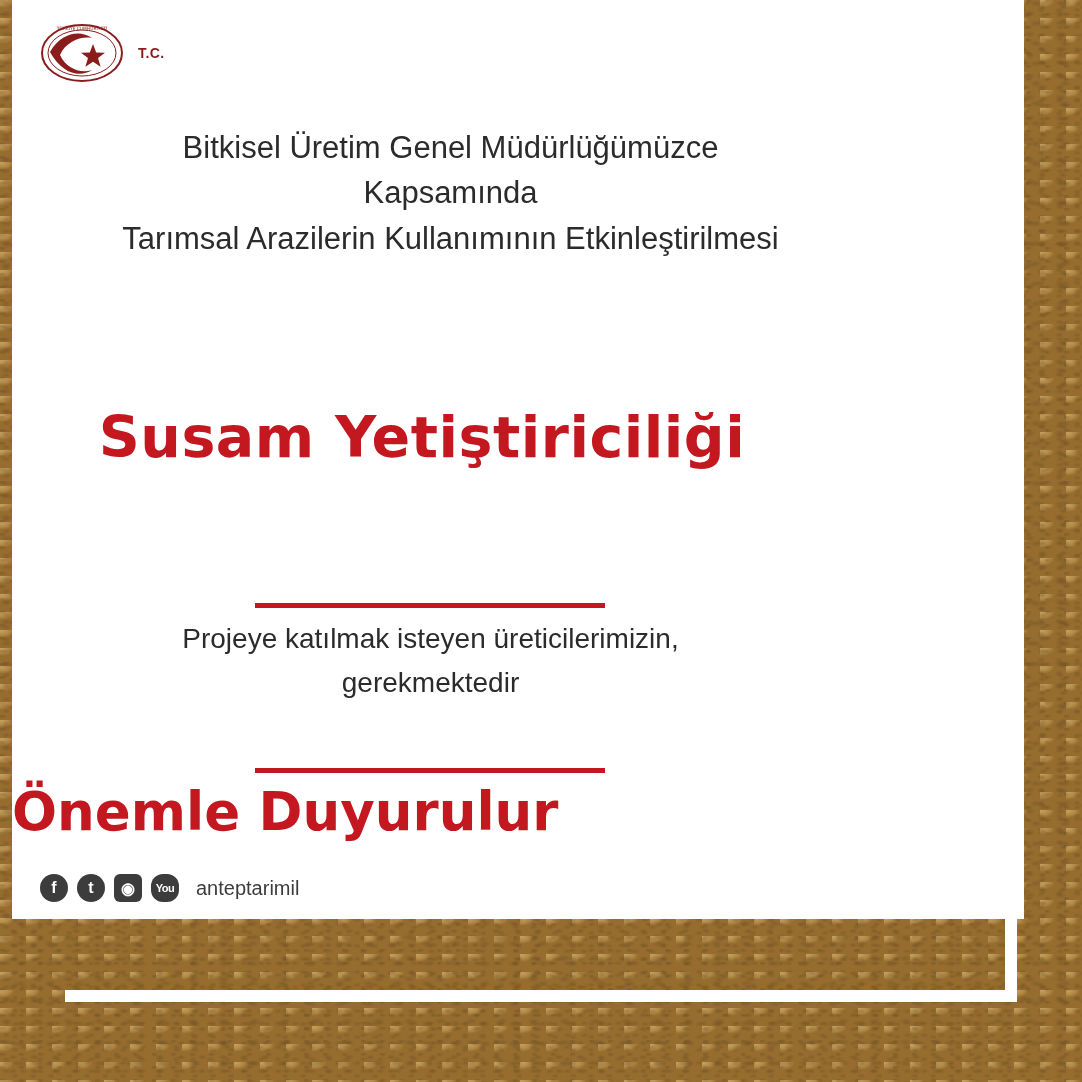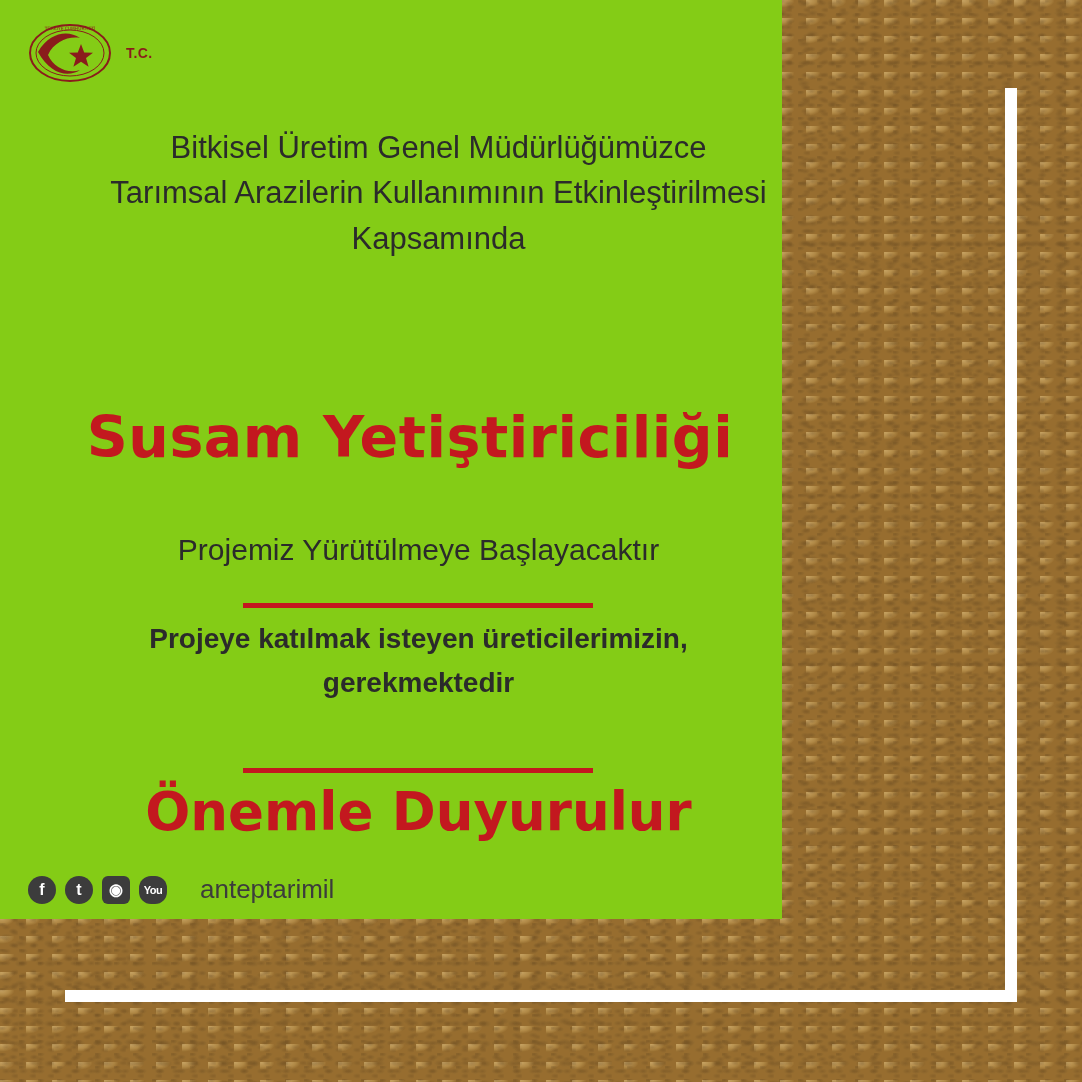--- a/index.html
+++ b/index.html
@@ -110,25 +110,25 @@
     left: 1005px;
     top: 88px;
     width: 12px;
     height: 914px;
     background: #ffffff;
   }
 
   
   .card {
     position: absolute;
-    left: 0;
+    left: 12px;
     top: 0;
-    width: 782px;
+    width: 1012px;
     height: 919px;
-    background: #84cc16;
+    background: #ffffff;
   }
 
   
   .header {
     position: absolute;
     left: 28px;
     top: 22px;
     display: flex;
     align-items: center;
     gap: 14px;
@@ -213,28 +213,28 @@
   .body-text {
     position: absolute;
     left: 0;
     top: 617px;
     width: 837px;
     text-align: center;
     color: #2b2b2b;
     font-size: 28px;
     line-height: 1.56;
   }
-  .body-text div { white-space: nowrap; font-weight: bold; }
+  .body-text div { white-space: nowrap; }
 
   .closing {
     position: absolute;
     left: 0;
     top: 781px;
     width: 837px;
-    text-align: center;
+    text-align: left;
     color: #c3181f;
     font-size: 53px;
     font-weight: bold;
     font-family: "DejaVu Sans", sans-serif;
   }
 
   
   .social {
     position: absolute;
     left: 28px;
@@ -252,22 +252,22 @@
     display: flex;
     align-items: center;
     justify-content: center;
     font-size: 16px;
     font-weight: bold;
     flex: none;
   }
   .s-icon.circle { border-radius: 50%; }
   .s-icon.yt { border-radius: 12px; font-size: 11px; letter-spacing: -.5px;}
   .s-handle {
-    margin-left: 24px;
-    font-size: 26px;
+    margin-left: 8px;
+    font-size: 20px;
     color: #3c3c3c;
   }
 </style>
 </head>
 <body>
 
 <div class="poster">
 
   <div class="seed-bg"></div>
   <div class="seed-bg fine"></div>
@@ -288,27 +288,26 @@
           <text x="42" y="8" font-size="4.4" fill="#8a1c1c" text-anchor="middle" font-family="DejaVu Sans, sans-serif">TÜRKİYE CUMHURİYETİ</text>
         </svg>
       </div>
       <div class="org-lines">
         <div class="org-tc">T.C.</div>
       </div>
     </div>
 
     <div class="intro">
       <div>Bitkisel Üretim Genel Müdürlüğümüzce</div>
+      <div>Kapsamında</div>
       <div>Tarımsal Arazilerin Kullanımının Etkinleştirilmesi</div>
-      <div>Kapsamında</div>
     </div>
 
     <div class="headline">Susam Yetiştiriciliği</div>
 
-    <div class="subline">Projemiz Yürütülmeye Başlayacaktır</div>
 
     <div class="rule rule-1"></div>
 
     <div class="body-text">
       <div>Projeye katılmak isteyen üreticilerimizin,</div>
       <div>gerekmektedir</div>
     </div>
 
     <div class="rule rule-2"></div>
 

